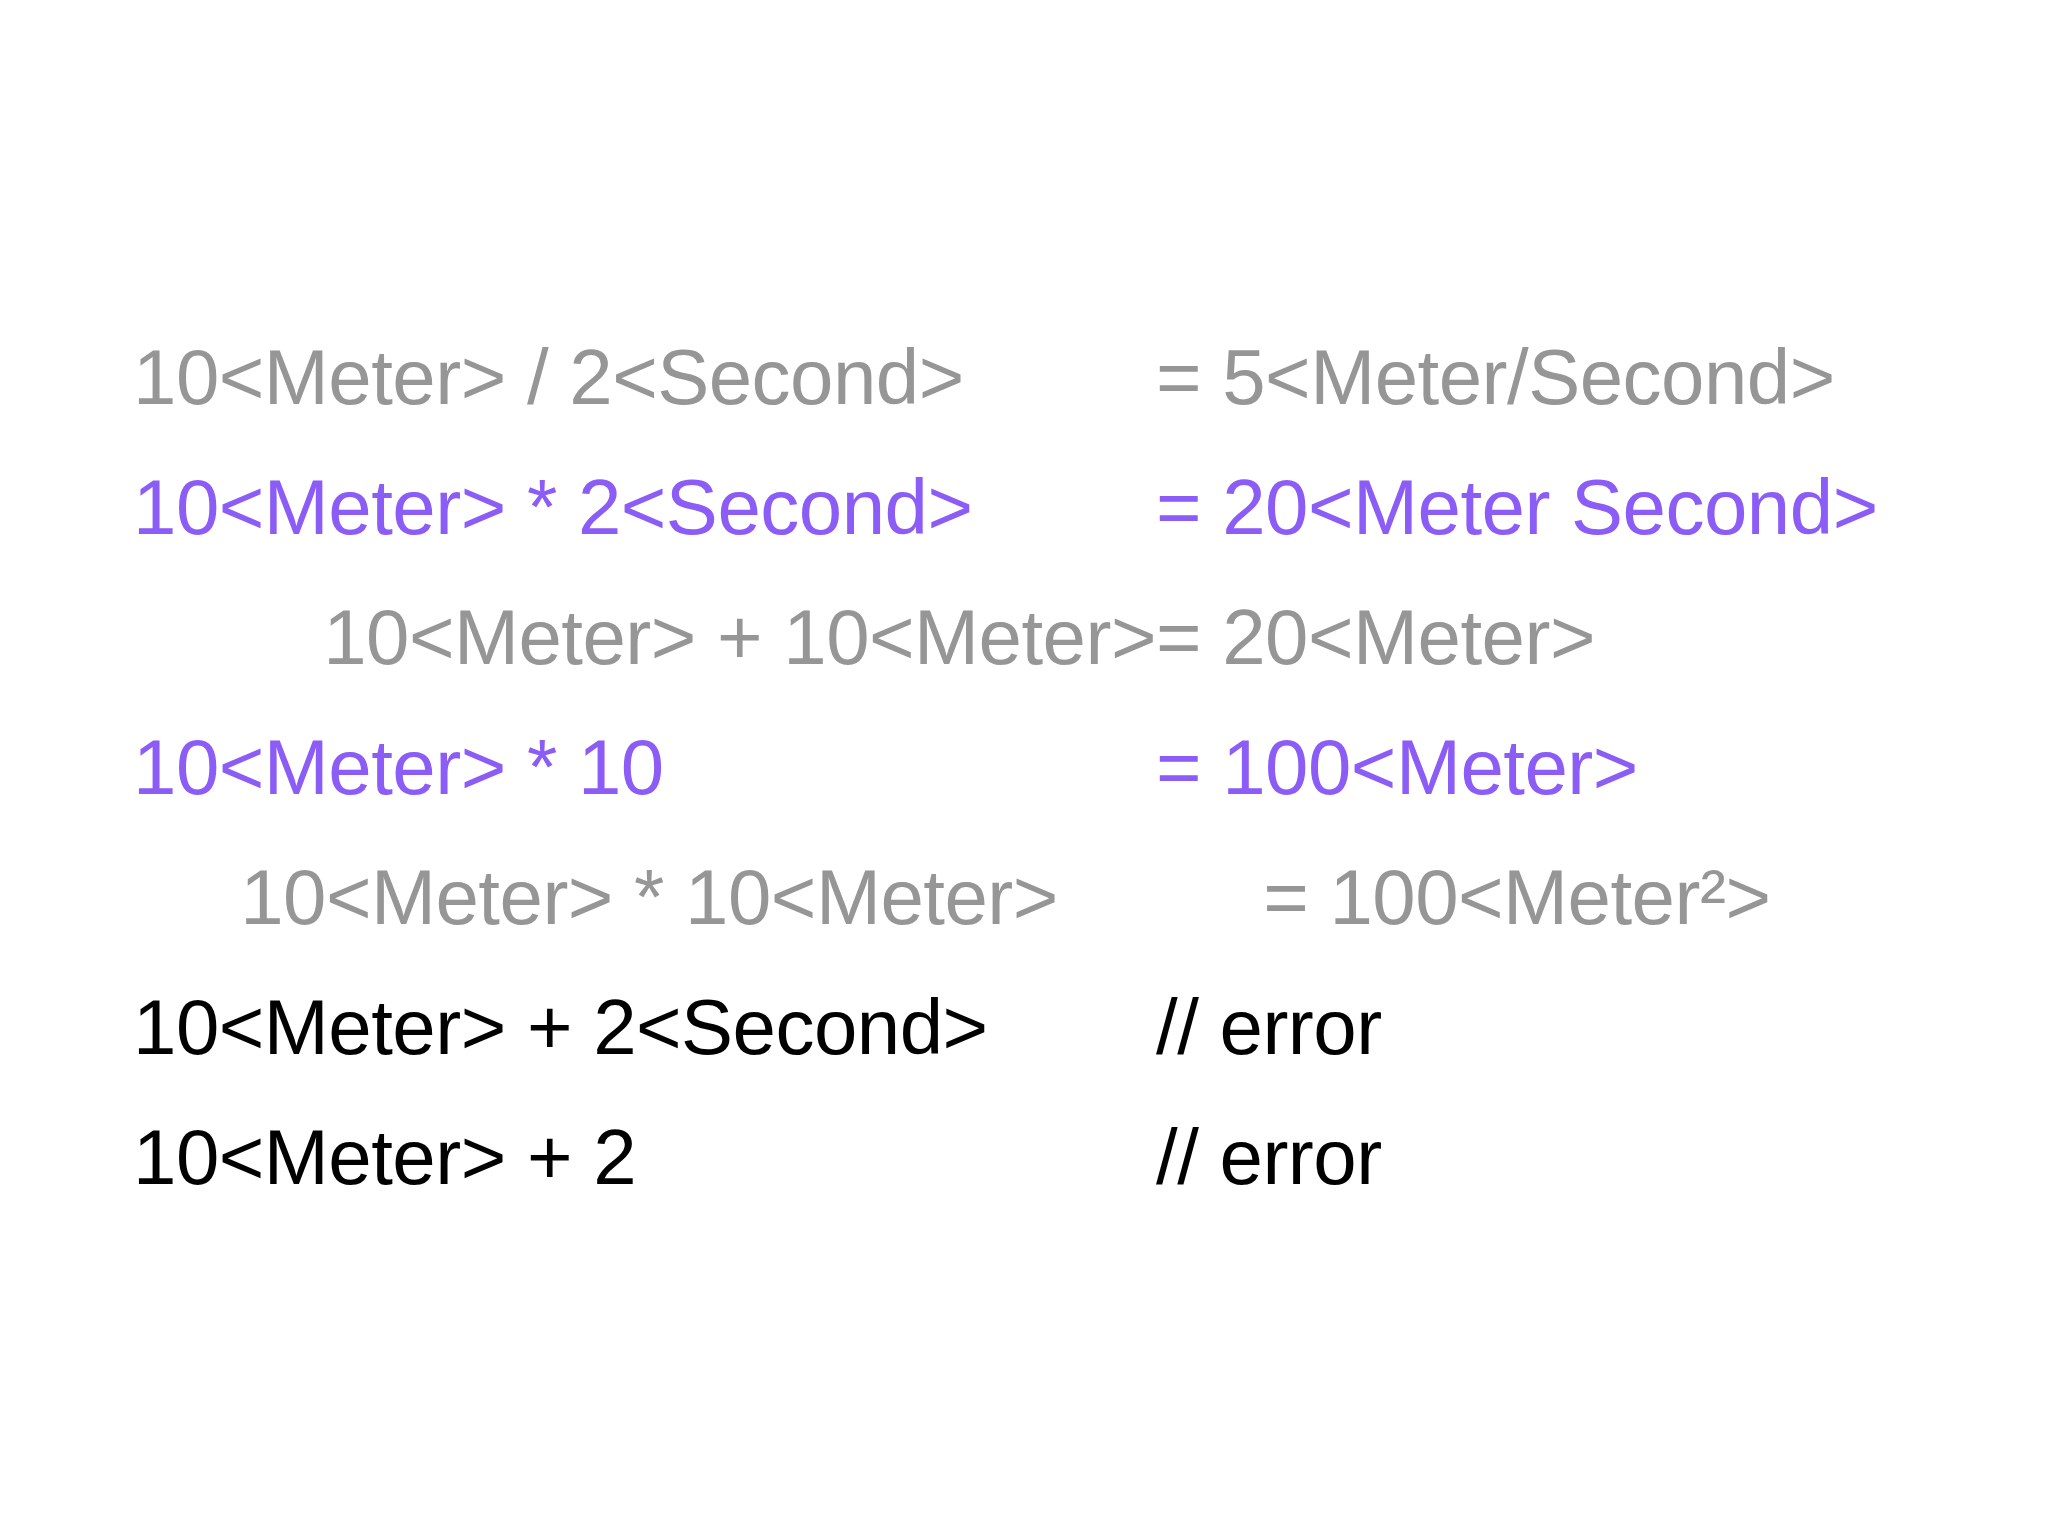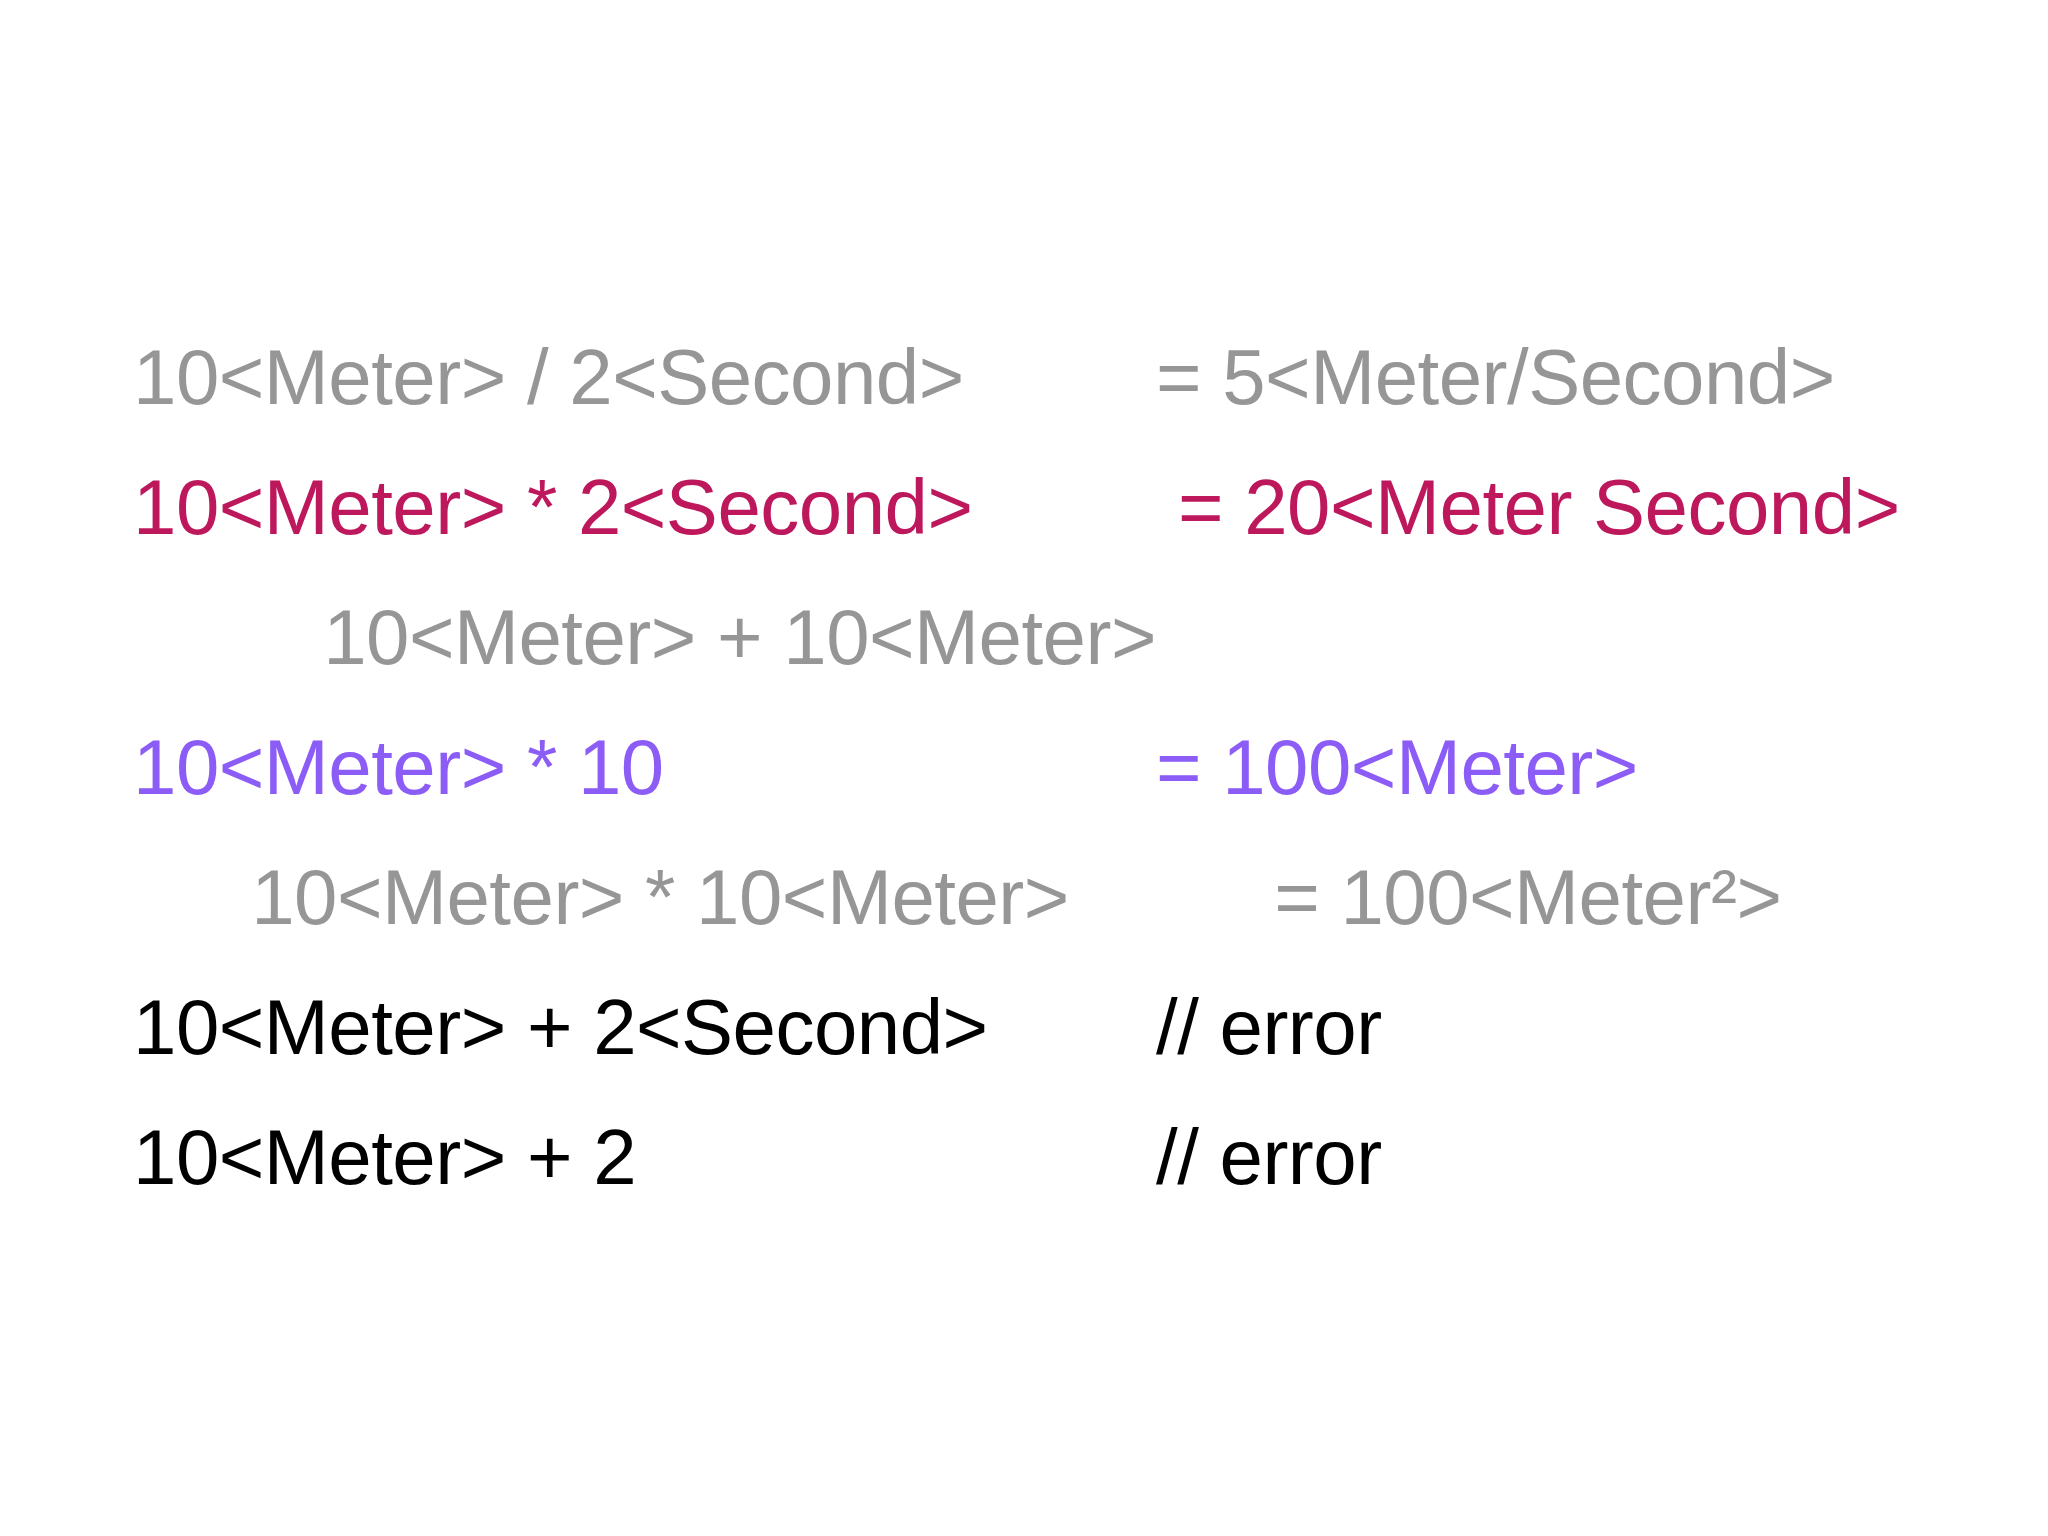--- a/index.html
+++ b/index.html
@@ -47,27 +47,28 @@
 <body style="background: rgb(255, 255, 255);">
 
 <div class="slide">
   <div class="code-table">
 
     <div class="code-row" style="color: rgb(150, 150, 150);">
       <span class="expr-cell">10&lt;Meter&gt; / 2&lt;Second&gt;</span>
       <span class="result-cell">= 5&lt;Meter/Second&gt;</span>
     </div>
 
-    <div class="code-row" style="color: #be185d; gap: 22px;">
+    <div class="code-row" style="color: #8b5cf6;">
       <span class="expr-cell">10&lt;Meter&gt; * 2&lt;Second&gt;</span>
       <span class="result-cell">= 20&lt;Meter Second&gt;</span>
     </div>
 
     <div class="code-row" style="color: rgb(150, 150, 150); text-align: right;">
       <span class="expr-cell">10&lt;Meter&gt; + 10&lt;Meter&gt;</span>
+      <span class="result-cell">= 20&lt;Meter&gt;</span>
     </div>
 
     <div class="code-row" style="color: #8b5cf6;">
       <span class="expr-cell">10&lt;Meter&gt; * 10</span>
       <span class="result-cell">= 100&lt;Meter&gt;</span>
     </div>
 
     <div class="code-row" style="color: rgb(150, 150, 150); justify-content: center;">
       <span class="expr-cell">10&lt;Meter&gt; * 10&lt;Meter&gt;</span>
       <span class="result-cell">= 100&lt;Meter²&gt;</span>

